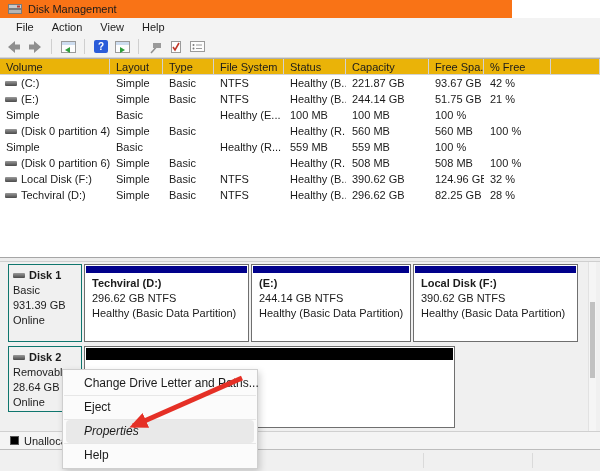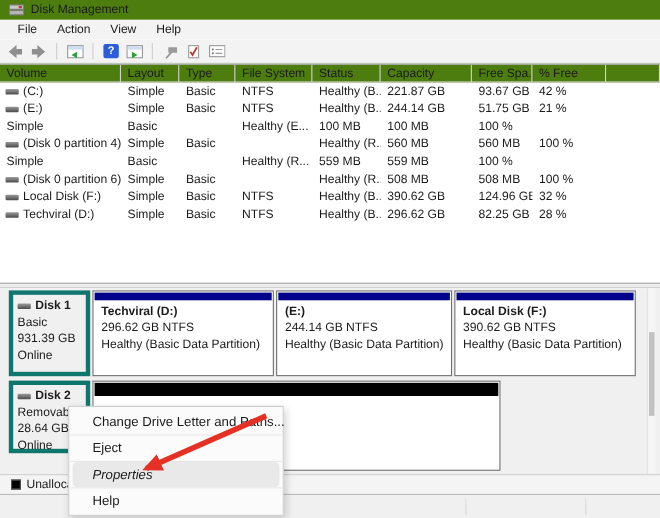--- a/index.html
+++ b/index.html
@@ -7,22 +7,22 @@
   body {
     font-family: "Liberation Sans", sans-serif;
     font-size: 11px;
     color: #1b1b1b;
     background: #ffffff;
     position: relative;
     overflow: hidden;
   }
   
   .titlebar {
-    position:absolute; left:0; top:0; width:600px; height:18px;
-    background:#4d7c0f; display:flex; align-items:center; padding-left:8px; gap:6px;
+    position:absolute; left:0; top:0; width:512px; height:18px;
+    background:#f97316; display:flex; align-items:center; padding-left:8px; gap:6px;
   }
   .menubar {
     position:absolute; left:0; top:18px; width:600px; height:18px;
     background:#f3f3f3; display:flex; align-items:center; padding-left:7px;
   }
   .menubar .mitem { padding:0 9px; height:18px; line-height:18px; cursor:default; }
   .toolbar {
     position:absolute; left:0; top:36px; width:600px; height:22px;
     background:#f3f3f3; border-bottom:1px solid #d6d6d6;
     display:flex; align-items:center; padding-left:6px; gap:5px;
@@ -33,36 +33,36 @@
   .winicon::before { content:""; position:absolute; left:0; top:0; right:0; height:3px; background:#cddcef; }
   .winicon .tri { position:absolute; left:4px; top:5px; width:0; height:0;
     border-top:3px solid transparent; border-bottom:3px solid transparent; border-left:5px solid #2e9e3c; }
   .winicon .tril { position:absolute; left:3px; top:5px; width:0; height:0;
     border-top:3px solid transparent; border-bottom:3px solid transparent; border-right:5px solid #2e9e3c; }
   .helpicon { width:14px; height:13px; background:#2b5cd9; color:#fff; font-weight:bold;
     font-size:10px; display:flex; align-items:center; justify-content:center; border-radius:2px; }
   
   .table-pane { position:absolute; left:0; top:58px; width:600px; height:200px; background:#ffffff; }
   .vt-grid { display:grid; grid-template-columns:110px 53px 51px 70px 62px 83px 55px 67px 1fr; }
-  .vt-header { border-top:1px solid #adadad; border-bottom:1px solid #d2d2d2; background:#4d7c0f; height:17px; }
+  .vt-header { border-top:1px solid #adadad; border-bottom:1px solid #d2d2d2; background:#eab308; height:17px; }
   .vt-header .hcell {
     height:16px; line-height:16px; padding-left:6px; border-right:1px solid #d2d2d2;
     white-space:nowrap; overflow:hidden;
   }
   .vt-row { height:16px; }
   .vt-row .cell { height:16px; line-height:16px; padding-left:6px; white-space:nowrap; overflow:hidden; }
   .vt-row .vcell { display:flex; align-items:center; gap:4px; padding-left:5px; }
   .vol-ico { width:12px; height:5px; flex:0 0 12px; border-radius:1px;
     background:linear-gradient(#9a9a9a, #4a4a4a); }
   
   .splitter { position:absolute; left:0; top:257px; width:600px; height:5px;
     background:#ececec; border-top:1px solid #a6a6a6; border-bottom:1px solid #cfcfcf; }
   
   .graph-pane { position:absolute; left:0; top:262px; width:600px; height:209px; background:#f0f0f0; }
-  .disk-label { position:absolute; border:4px solid #0f766e; background:#f0f0f0; padding:3px 4px; line-height:15px; }
+  .disk-label { position:absolute; border:1px solid #0f766e; background:#f0f0f0; padding:3px 4px; line-height:15px; }
   .disk-title { display:flex; align-items:center; gap:4px; font-weight:bold; }
   .partition { position:absolute; border:1px solid #6f6f6f; background:#ffffff; }
   .pstrip { height:7px; margin:1px; }
   .ptext { padding:2px 7px; line-height:15px; white-space:nowrap; overflow:hidden; }
   .pname { font-weight:bold; }
   
   .vscroll { position:absolute; right:4px; top:262px; width:8px; height:170px; background:#f5f5f5; border-left:1px solid #e2e2e2; }
   .vthumb { position:absolute; left:1px; top:40px; width:5px; height:76px; background:#c1c1c1; }
   
   .legend { position:absolute; left:0; top:431px; width:600px; height:19px;

